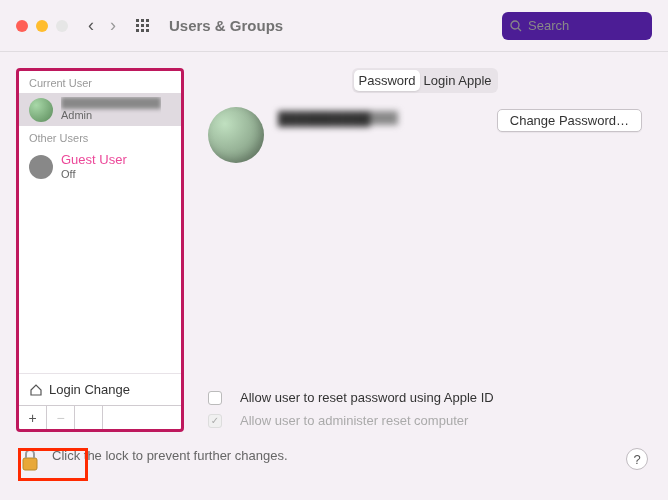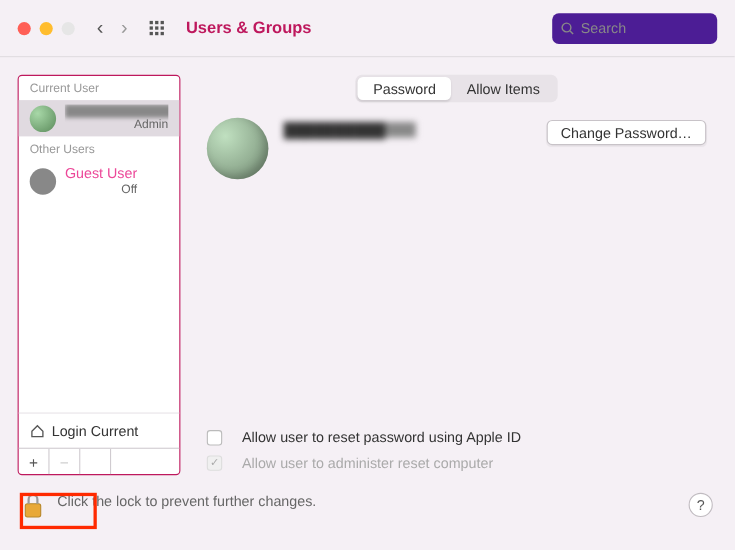--- a/index.html
+++ b/index.html
@@ -6,47 +6,47 @@
     body { width: 668px; height: 500px; background: #f5f0f5; overflow: hidden; }
     
     .toolbar { height: 52px; display: flex; align-items: center; padding: 0 16px; border-bottom: 1px solid #e0dce0; }
     .traffic-lights { display: flex; gap: 8px; margin-right: 20px; }
     .traffic-light { width: 12px; height: 12px; border-radius: 50%; }
     .nav-arrows { display: flex; gap: 16px; margin-right: 20px; }
     .nav-arrow { color: #999; font-size: 18px; cursor: default; }
     .nav-arrow.active { color: #555; }
     .grid-icon { display: grid; grid-template-columns: repeat(3, 3px); grid-template-rows: repeat(3, 3px); gap: 2px; margin-right: 20px; }
     .grid-icon span { background: #555; width: 3px; height: 3px; }
-    .title { font-size: 15px; font-weight: 600; color: #be185d; flex: 1; }
+    .title { font-size: 15px; font-weight: 600; color: #737373; flex: 1; }
     .search-box { width: 150px; height: 28px; background: #4c1d95; border-radius: 6px; display: flex; align-items: center; padding: 0 8px; color: #888; font-size: 13px; }
     .search-box svg { margin-right: 6px; }
     
     .content { display: flex; padding: 16px; gap: 14px; height: 396px; }
     
-    .sidebar { width: 148px; background: #fff; border: 1px solid #be185d; border-radius: 4px; display: flex; flex-direction: column; }
+    .sidebar { width: 168px; background: #fff; border: 3px solid #be185d; border-radius: 4px; display: flex; flex-direction: column; }
     .section-header { font-size: 11px; color: #999; padding: 6px 10px 4px; }
     .user-row { display: flex; align-items: center; padding: 4px 10px; gap: 8px; }
     .user-row.selected { background: #e0dae0; }
     .avatar-sm { width: 24px; height: 24px; border-radius: 50%; background: #888; flex-shrink: 0; }
     .avatar-alien { background: radial-gradient(circle at 30% 30%, #a8d8a8, #5a8a5a); }
     .user-info { display: flex; flex-direction: column; line-height: 1.2; overflow: hidden; }
     .user-name { font-size: 13px; color: #ec4899; white-space: nowrap; }
     .user-name.pixelated { filter: blur(2px); background: #888; color: transparent; width: 100px; height: 12px; }
-    .user-role { font-size: 11px; color: #666; text-align: right; }
+    .user-role { font-size: 11px; color: #666; }
     .sidebar-spacer { flex: 1; }
     .login-options { display: flex; align-items: center; gap: 6px; padding: 8px 10px; border-top: 1px solid #e8e3e8; font-size: 13px; color: #333; }
     .button-bar { display: flex; border-top: 1px solid #d0cbd0; height: 24px; }
     .bar-btn { width: 28px; display: flex; align-items: center; justify-content: center; border-right: 1px solid #d0cbd0; font-size: 14px; color: #555; }
     .bar-btn.disabled { color: #ccc; }
     .highlight-box { position: absolute; border: 3px solid #ff2a00; left: 18px; top: 448px; width: 70px; height: 33px; pointer-events: none; z-index: 10; }
     
     .main { flex: 1; display: flex; flex-direction: column; }
     .tabs { display: flex; justify-content: center; margin-bottom: 14px; }
     .tab-group { display: flex; background: #e8e3e8; border-radius: 6px; padding: 2px; }
-    .tab { padding: 3px 14px; font-size: 13px; border-radius: 5px; color: #333; cursor: pointer; }
+    .tab { padding: 3px 4px; font-size: 13px; border-radius: 5px; color: #333; cursor: pointer; }
     .tab.active { background: #fff; box-shadow: 0 1px 2px rgba(0,0,0,0.1); }
     
     .user-header { display: flex; align-items: flex-start; gap: 14px; padding: 0 10px; }
     .avatar-lg { width: 56px; height: 56px; border-radius: 50%; background: radial-gradient(circle at 30% 30%, #c0e0c0, #708870); flex-shrink: 0; position: relative; }
     .avatar-lg::after { content: ''; position: absolute; inset: 0; border-radius: 50%; box-shadow: inset -4px -4px 8px rgba(0,0,0,0.2); }
     .user-display-name { font-size: 13px; color: #333; margin-top: 4px; filter: blur(3px); background: #888; width: 120px; height: 14px; }
     .btn { background: #fff; border: 1px solid #c8c3c8; border-radius: 5px; padding: 3px 12px; font-size: 13px; color: #333; cursor: pointer; box-shadow: 0 1px 1px rgba(0,0,0,0.05); }
     .change-pw { margin-left: auto; margin-top: 2px; }
     
     .main-spacer { flex: 1; }
@@ -111,34 +111,34 @@
       <div class="user-info">
         <div class="user-name">Guest User</div>
         <div class="user-role">Off</div>
       </div>
     </div>
     <div class="sidebar-spacer"></div>
     <div class="login-options">
       <svg width="14" height="14" viewBox="0 0 14 14">
           <path d="M2 7 L7 2 L12 7 L12 12 L2 12 Z" fill="none" stroke="#555" stroke-width="1.2"></path>
         </svg>
-      <span>Login Current</span>
+      <span>Login Change</span>
     </div>
     <div class="button-bar">
       <div class="bar-btn">+</div>
       <div class="bar-btn disabled">−</div>
       <div class="bar-btn disabled"></div>
     </div>
   </div>
 
   <div class="main">
     <div class="tabs">
       <div class="tab-group">
         <div class="tab active">Password</div>
-        <div class="tab">Allow Items</div>
+        <div class="tab">Login Apple</div>
       </div>
     </div>
     <div class="user-header">
       <div class="avatar-lg"></div>
       <div class="user-display-name">██████████</div>
       <button class="btn change-pw">Change Password…</button>
     </div>
     <div class="main-spacer"></div>
     <div class="checkbox-row">
       <span class="checkbox"></span>

